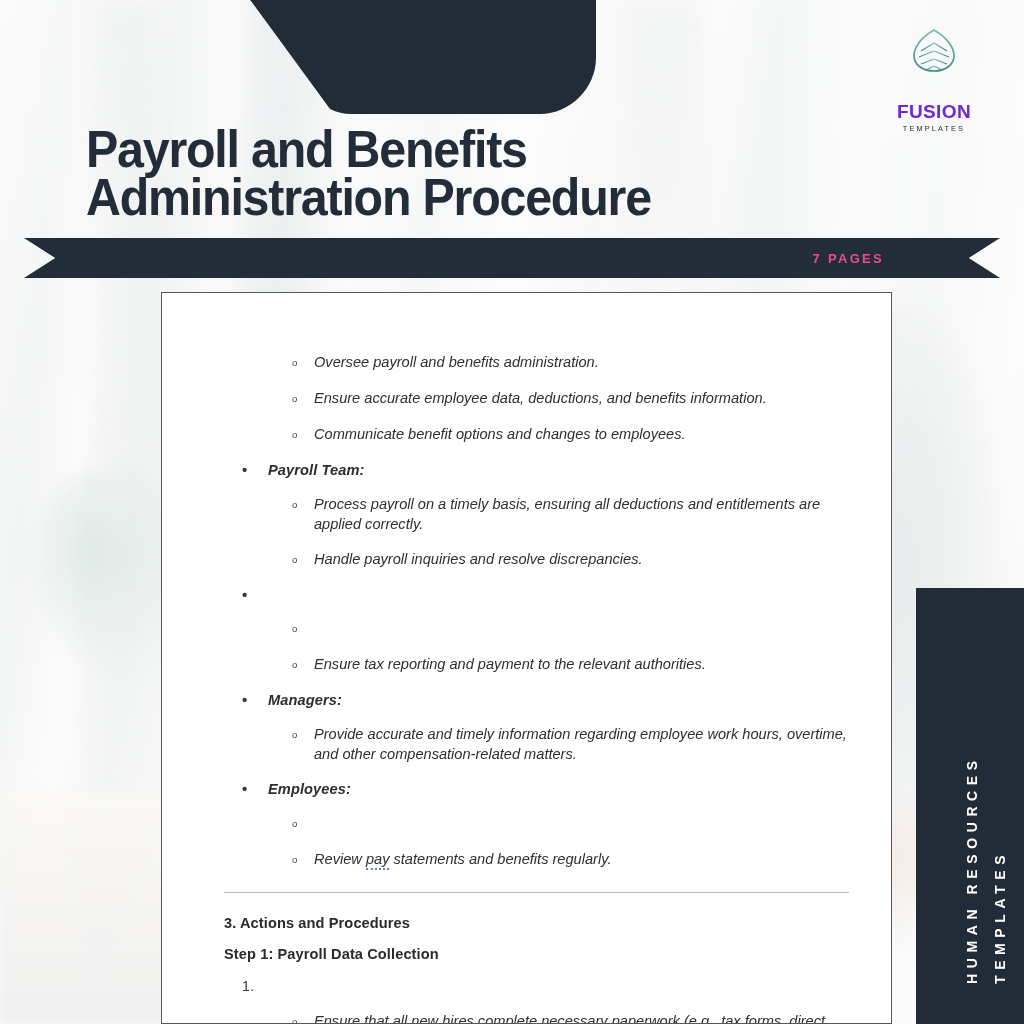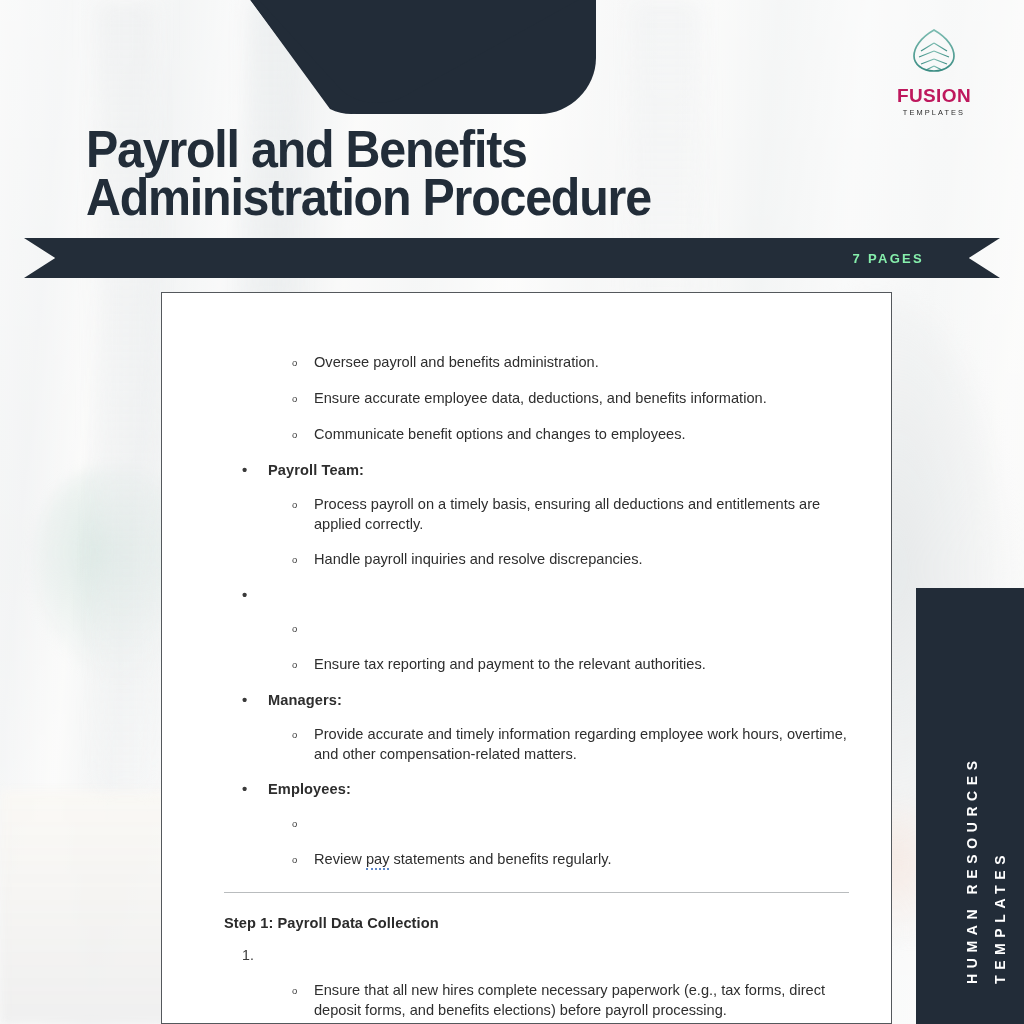--- a/index.html
+++ b/index.html
@@ -111,22 +111,22 @@
     text-align: center;
     width: 112px;
   }
   #brand-logo .leaf-mark { display: block; margin: 0 auto; }
   #brand-logo .brand-name {
     display: block;
     font-family: "Liberation Sans", sans-serif;
     font-weight: bold;
     font-size: 19px;
     letter-spacing: 0.4px;
-    color: #be185d;
-    margin-top: 4px;
+    color: #6d28d9;
+    margin-top: 20px;
     line-height: 1;
   }
   #brand-logo .brand-sub {
     display: block;
     font-family: "Liberation Sans", sans-serif;
     font-size: 7.4px;
     letter-spacing: 2.1px;
     color: #2b2b2b;
     margin-top: 4px;
     line-height: 1;
@@ -169,22 +169,22 @@
         0% 100%, 3.2% 50%);
     display: flex;
     align-items: center;
     justify-content: flex-end;
   }
   #pages-ribbon .pages-label {
     font-family: "Liberation Sans Narrow", "Liberation Sans", sans-serif;
     font-weight: bold;
     font-size: 13px;
     letter-spacing: 2.3px;
-    color: #86efac;
-    margin-right: 76px;
+    color: #ec4899;
+    margin-right: 116px;
   }
 
   
   #doc-page {
     position: absolute;
     left: 161px;
     top: 292px;
     width: 731px;
     height: 732px;
     background: #ffffff;
@@ -209,20 +209,21 @@
     line-height: 1.33;
     color: #2e2e2e;
   }
   .doc-item .marker {
     flex: 0 0 auto;
     text-align: left;
     color: #3a3a3a;
   }
   .doc-item .body-text {
     flex: 1 1 auto;
+    font-style: italic;
   }
 
   
   .lvl1 {
     padding-left: 80px;
     margin-bottom: 15px;
     font-weight: bold;
   }
   .lvl1 .marker {
     width: 26px;
@@ -422,20 +423,21 @@
         <span class="body-text">Employees:</span>
       </div>
       <div class="doc-item lvl2">
         <span class="marker">o</span>
       </div>
       <div class="doc-item lvl2">
         <span class="marker">o</span>
         <span class="body-text">Review <span class="spell">pay</span> statements and benefits regularly.</span>
       </div>
       <div class="doc-divider"></div>
+      <div class="doc-heading">3. Actions and Procedures</div>
       <div class="doc-heading">Step 1: Payroll Data Collection</div>
       <div class="doc-item num1">
         <span class="marker">1.</span>
       </div>
       <div class="doc-item lvl2">
         <span class="marker">o</span>
         <span class="body-text">Ensure that all new hires complete necessary paperwork (e.g., tax forms, direct deposit forms, and benefits elections) before payroll processing.</span>
       </div>
     </div>
 </div>

